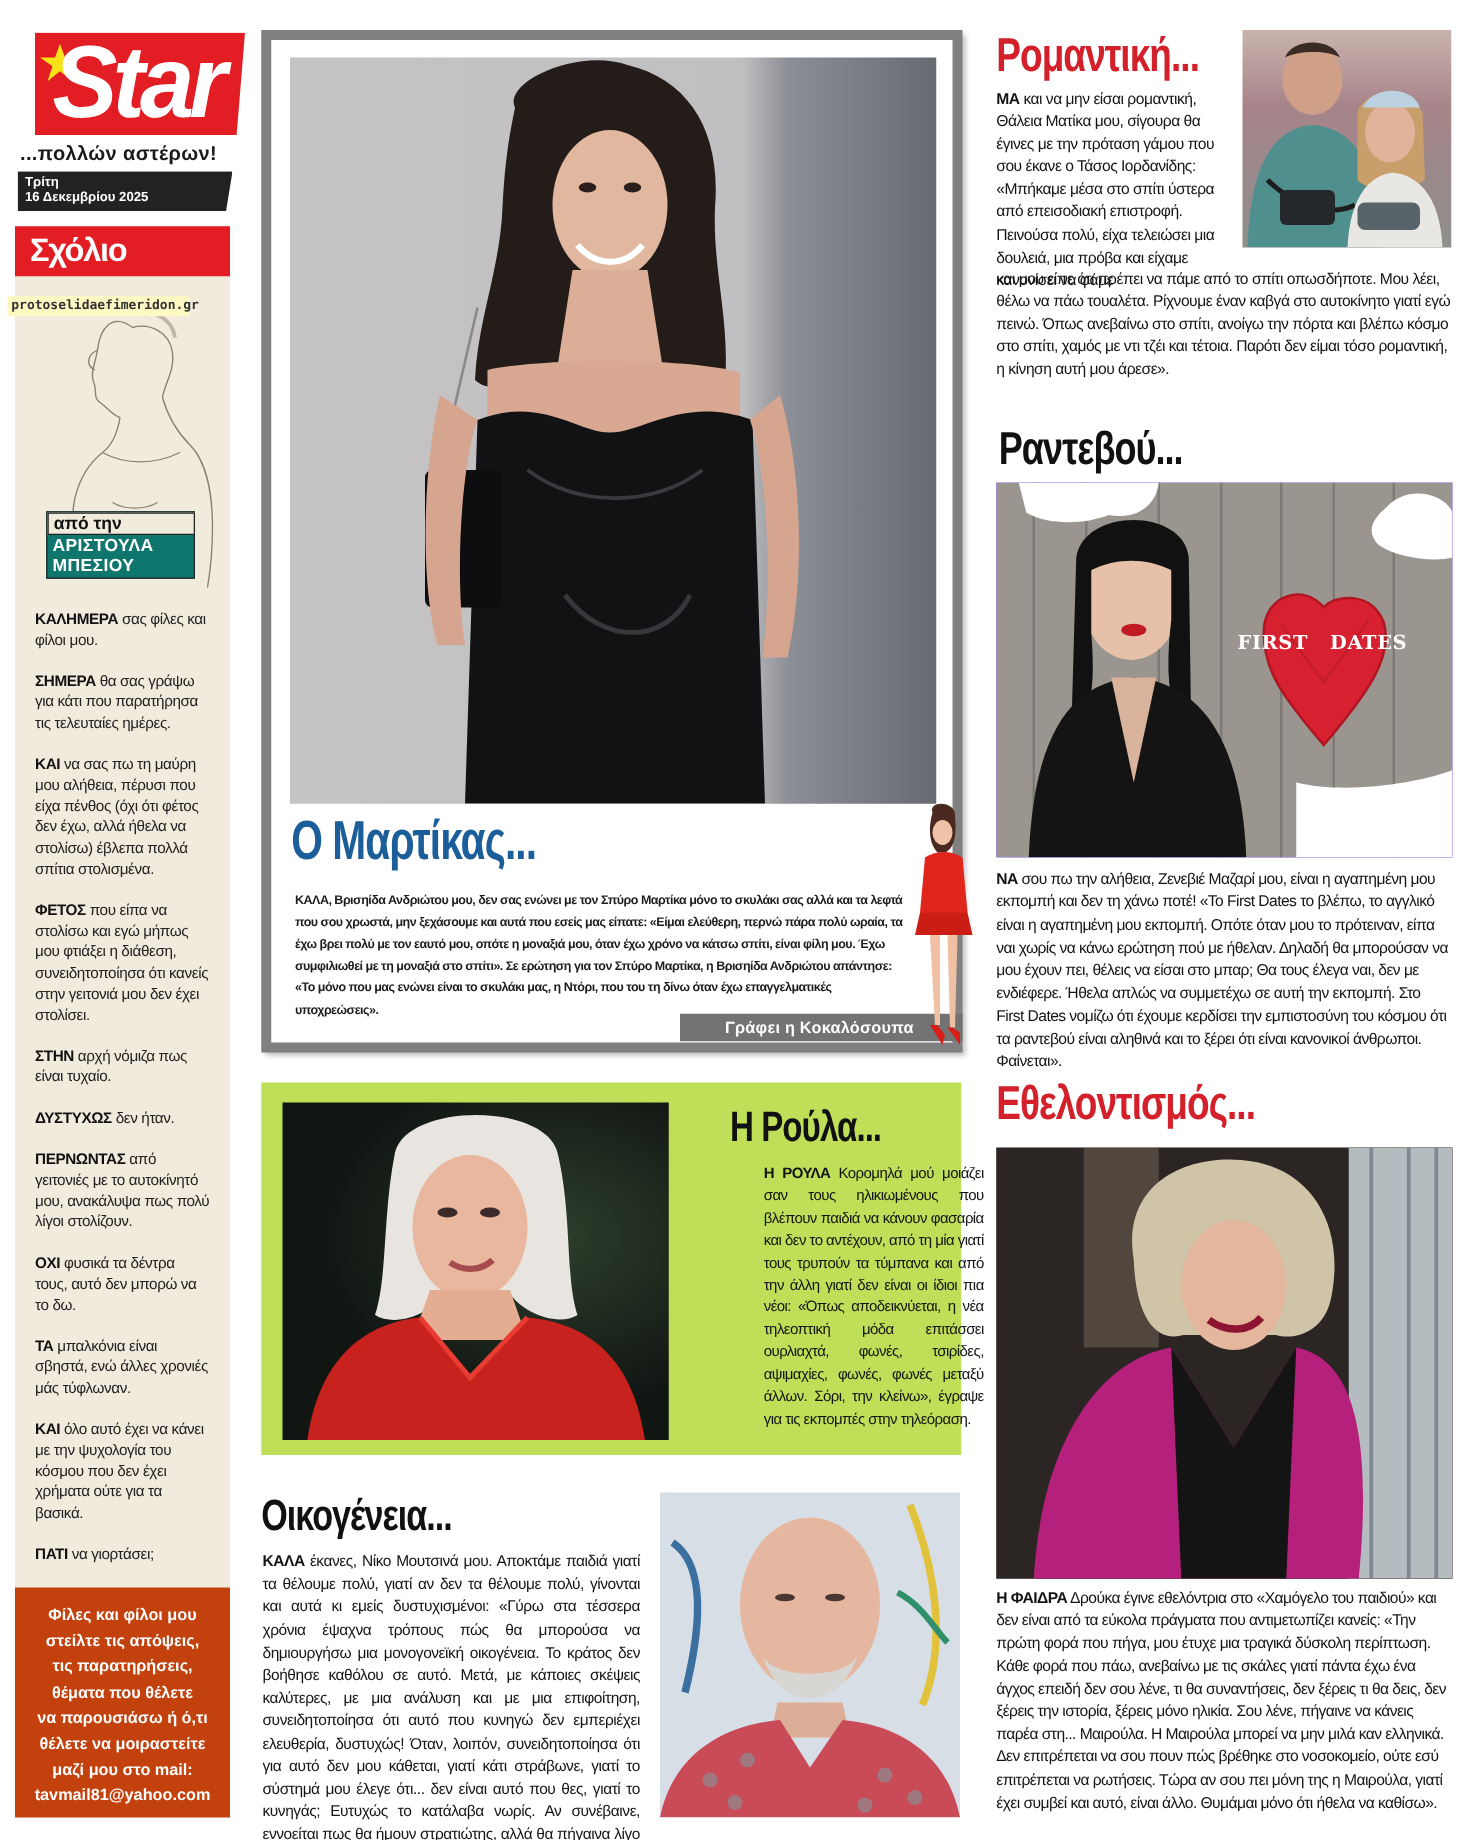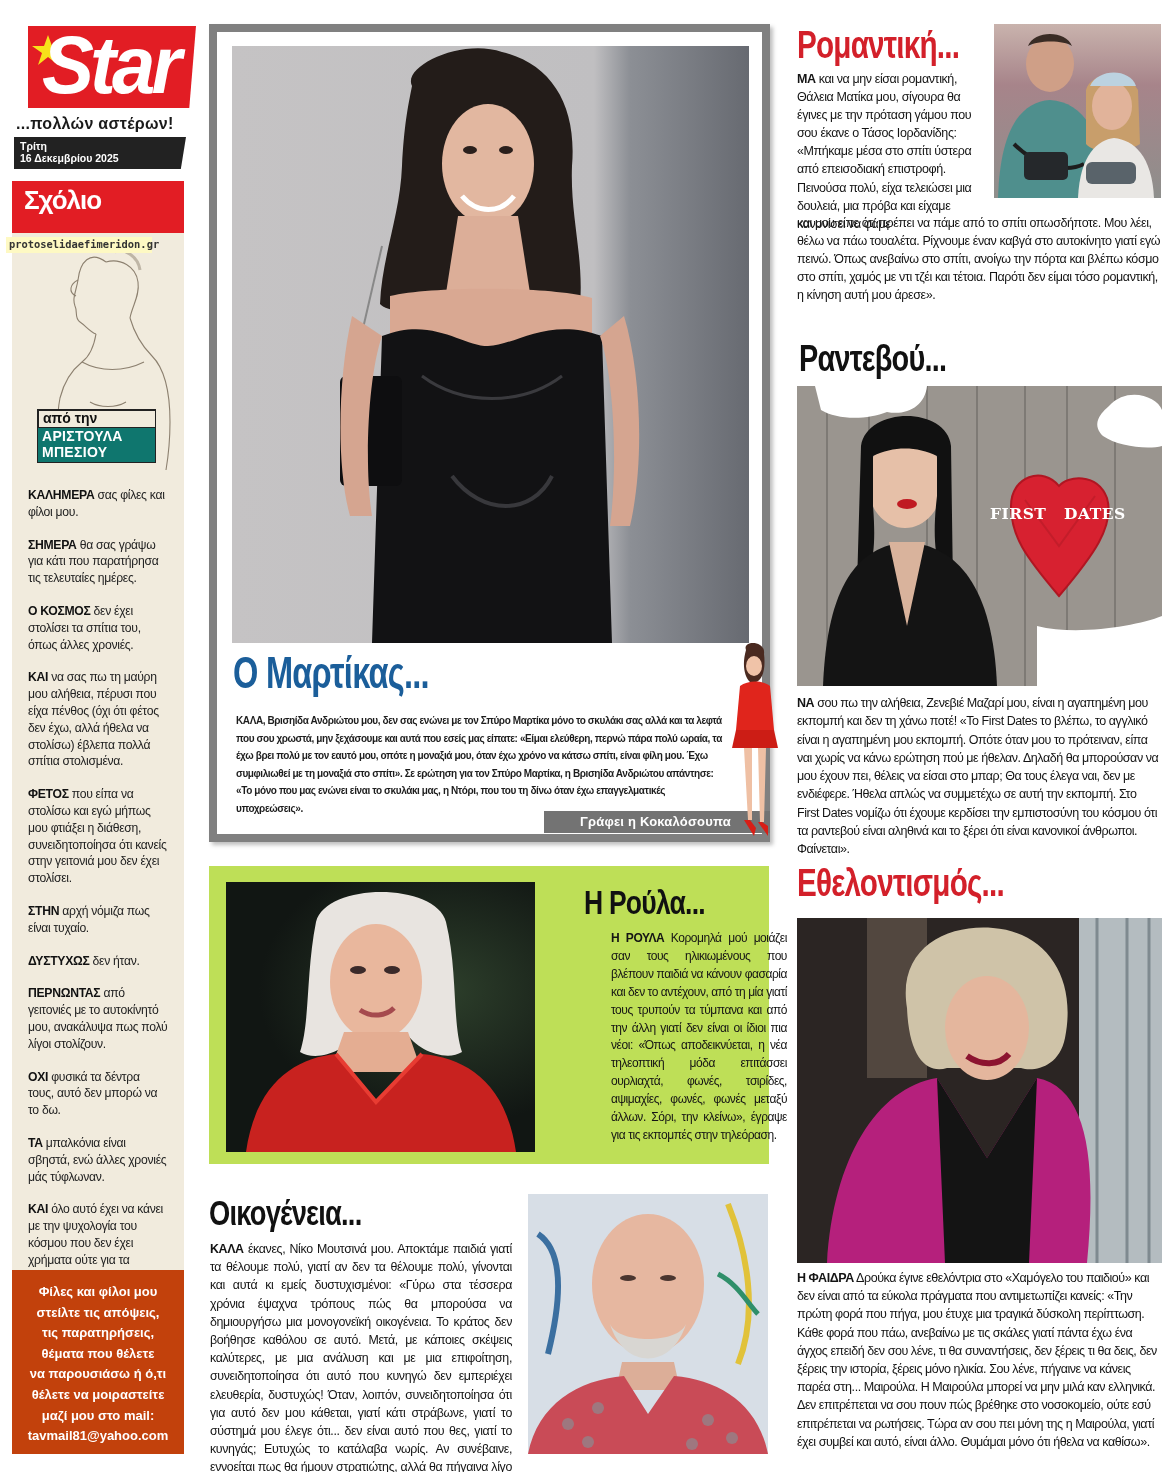--- a/index.html
+++ b/index.html
@@ -12,21 +12,21 @@
   .body-text { font-size: 12.4px; line-height: 18.2px; text-align: justify; letter-spacing: -0.35px; color: #141414; }
   .body-text b { font-weight: bold; }
 
   
   #logo { left: 28px; top: 26px; width: 168px; height: 82px; background: #e21d24; clip-path: polygon(0 0, 100% 0, 96% 100%, 0 100%); }
   #logo-text { position: absolute; left: 14px; top: -6px; font-size: 78px; font-weight: bold; font-style: italic; color: #ffffff; letter-spacing: -4px; transform: scaleY(1.05); font-family: "Liberation Sans", sans-serif; }
   #logo-star { position: absolute; left: 3px; top: 8px; width: 34px; height: 34px; }
   #tagline { left: 16px; top: 115px; font-size: 16px; font-weight: bold; letter-spacing: 0.3px; color: #1a1a1a; }
   #date-box { left: 14px; top: 137px; width: 172px; height: 32px; background: #222222; clip-path: polygon(0 0, 100% 0, 97% 100%, 0 100%); color: #fff; padding: 3px 6px; font-size: 10.5px; line-height: 12px; font-weight: bold; }
   #sidebar-col { left: 12px; top: 181px; width: 172px; height: 1090px; background: #f1ebdd; }
-  #sxolio-head { left: 12px; top: 181px; width: 172px; height: 52px; background: #e21d24; color: #fff; font-size: 26px; font-weight: bold; padding: 4px 0 0 12px; letter-spacing: -1px; }
+  #sxolio-head { left: 12px; top: 181px; width: 172px; height: 40px; background: #e21d24; color: #fff; font-size: 26px; font-weight: bold; padding: 4px 0 0 12px; letter-spacing: -1px; }
   #watermark { left: 6px; top: 237px; width: 146px; height: 16px; background: #fef9c3; font-family: "DejaVu Sans Mono", monospace; font-size: 10.4px; font-weight: bold; color: #333; padding: 1px 3px; white-space: nowrap; }
   #sketch { left: 20px; top: 222px; width: 160px; height: 250px; }
   #author-box { left: 37px; top: 409px; width: 119px; height: 54px; background: #0f766e; border: 1px solid #222; }
   #author-top { position: absolute; left: 0; top: 0; width: 118px; height: 18px; background: #f1ebdd; border: 1px solid #222; font-size: 14px; font-weight: bold; color: #111; padding-left: 4px; line-height: 15px; }
   #author-name { position: absolute; left: 4px; top: 18px; font-size: 14px; font-weight: bold; color: #fff; line-height: 16px; letter-spacing: 0.3px; }
   #column-paras { left: 28px; top: 487px; width: 140px; }
   #column-paras p { font-size: 12.2px; line-height: 16.8px; margin-bottom: 16px; letter-spacing: -0.3px; color: #222; }
   #column-paras p b { font-weight: bold; color: #111; }
   #mail-box { left: 12px; top: 1270px; width: 172px; height: 184px; background: #c2410c; color: #ffffff; text-align: center; font-size: 13px; font-weight: bold; line-height: 20.6px; padding-top: 12px; }
 
@@ -109,21 +109,20 @@
   <div id="author-top">από την</div>
   <div id="author-name">
     <div>ΑΡΙΣΤΟΥΛΑ</div>
     <div>ΜΠΕΣΙΟΥ</div>
   </div>
 </div>
 
 <div id="column-paras" class="abs">
     <p><b>ΚΑΛΗΜΕΡΑ</b><span> σας φίλες και φίλοι μου.</span></p>
     <p><b>ΣΗΜΕΡΑ</b><span> θα σας γράψω για κάτι που παρατήρησα τις τελευταίες ημέρες.</span></p>
-    <p><b>Ο ΚΟΣΜΟΣ</b><span> δεν έχει στολίσει τα σπίτια του, όπως άλλες χρονιές.</span></p>
     <p><b>ΚΑΙ</b><span> να σας πω τη μαύρη μου αλήθεια, πέρυσι που είχα πένθος (όχι ότι φέτος δεν έχω, αλλά ήθελα να στολίσω) έβλεπα πολλά σπίτια στολισμένα.</span></p>
     <p><b>ΦΕΤΟΣ</b><span> που είπα να στολίσω και εγώ μήπως μου φτιάξει η διάθεση, συνειδητοποίησα ότι κανείς στην γειτονιά μου δεν έχει στολίσει.</span></p>
     <p><b>ΣΤΗΝ</b><span> αρχή νόμιζα πως είναι τυχαίο.</span></p>
     <p><b>ΔΥΣΤΥΧΩΣ</b><span> δεν ήταν.</span></p>
     <p><b>ΠΕΡΝΩΝΤΑΣ</b><span> από γειτονιές με το αυτοκίνητό μου, ανακάλυψα πως πολύ λίγοι στολίζουν.</span></p>
     <p><b>ΟΧΙ</b><span> φυσικά τα δέντρα τους, αυτό δεν μπορώ να το δω.</span></p>
     <p><b>ΤΑ</b><span> μπαλκόνια είναι σβηστά, ενώ άλλες χρονιές μάς τύφλωναν.</span></p>
     <p><b>ΚΑΙ</b><span> όλο αυτό έχει να κάνει με την ψυχολογία του κόσμου που δεν έχει χρήματα ούτε για τα βασικά.</span></p>
     <p><b>ΠΑΤΙ</b><span> να γιορτάσει;</span></p>
     <p><b>ΚΑΛΗΜΕΡΑΣΑΣ!</b><span></span></p>

